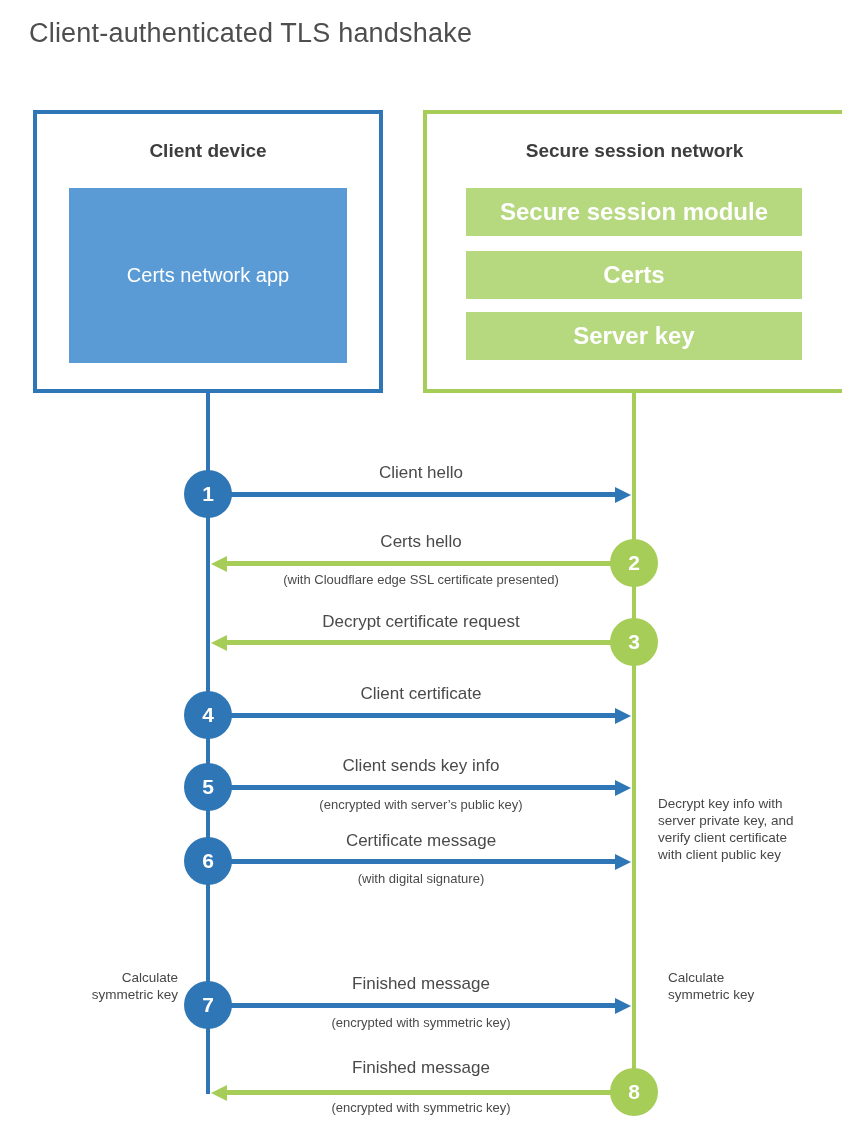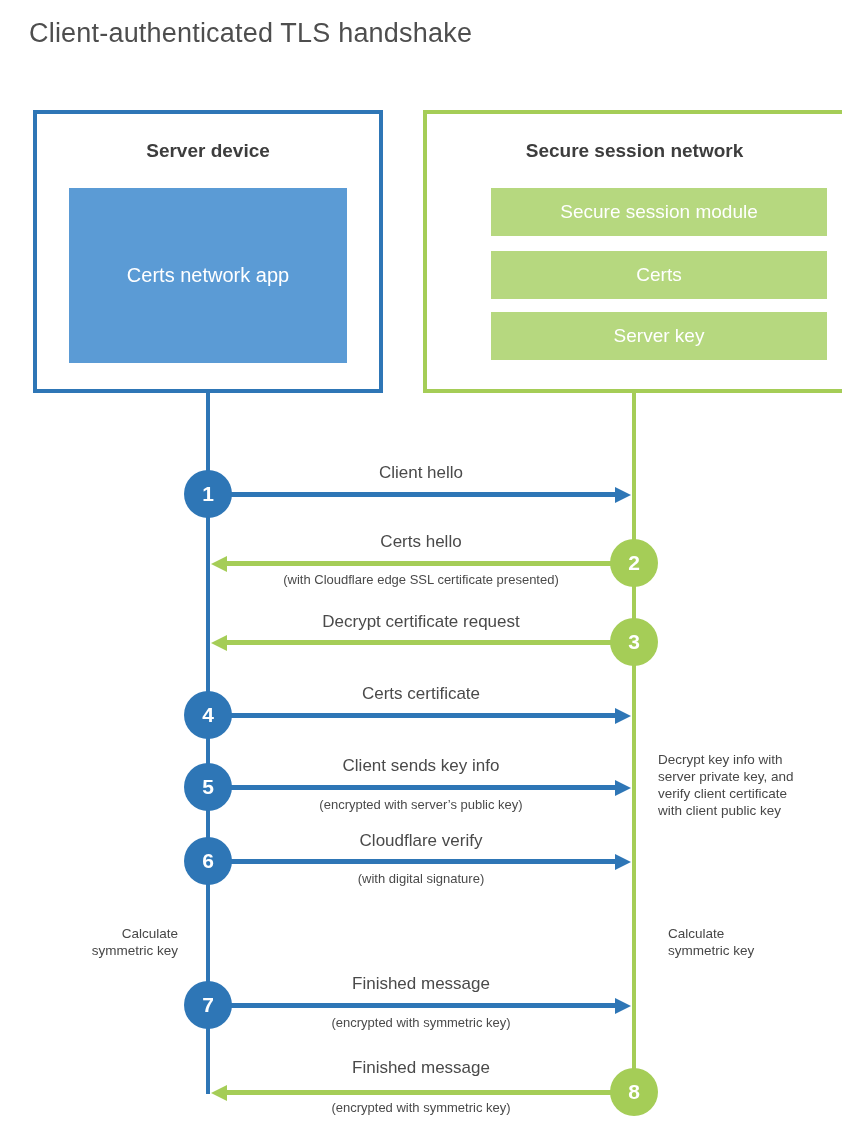--- a/index.html
+++ b/index.html
@@ -25,24 +25,24 @@
     font-size:19px;font-weight:bold;color:#3d3d3d;
   }
   .client-app{
     position:absolute;left:69px;top:188px;width:278px;height:175px;
     background:var(--blue-light);
     display:flex;align-items:center;justify-content:center;
     color:#ffffff;font-size:20px;text-align:center;z-index:3;
   }
   .client-app span{display:block;width:175px;line-height:1.35;}
   .server-bar{
-    position:absolute;width:336px;height:48px;left:491px;
+    position:absolute;width:336px;height:48px;left:466px;
     background:var(--green-light);
     display:flex;align-items:center;justify-content:center;
-    color:#ffffff;font-size:19px;z-index:3;
+    color:#ffffff;font-size:24px;z-index:3;font-weight:bold;
   }
   .bar-1{top:188px}.bar-2{top:251px}.bar-3{top:312px}
   
   .vline{position:absolute;top:392px;width:4px;z-index:1;}
   .vline.blue{left:206px;height:702px;background:var(--blue);}
   .vline.green{left:632px;height:700px;background:var(--green);}
   
   .circle{
     position:absolute;width:48px;height:48px;border-radius:50%;
     color:#fff;font-weight:bold;font-size:21px;
@@ -76,34 +76,34 @@
   
   .m1 .circle{left:184px;top:470px}.m1 .arrow{top:492px}.m1 .msg-label{top:463px}
   .m2 .circle{left:610px;top:539px}.m2 .arrow{top:561px}.m2 .msg-label{top:532px}.m2 .msg-sub{top:572px}
   .m3 .circle{left:610px;top:618px}.m3 .arrow{top:640px}.m3 .msg-label{top:612px}
   .m4 .circle{left:184px;top:691px}.m4 .arrow{top:713px}.m4 .msg-label{top:684px}
   .m5 .circle{left:184px;top:763px}.m5 .arrow{top:785px}.m5 .msg-label{top:756px}.m5 .msg-sub{top:797px}
   .m6 .circle{left:184px;top:837px}.m6 .arrow{top:859px}.m6 .msg-label{top:831px}.m6 .msg-sub{top:871px}
   .m7 .circle{left:184px;top:981px}.m7 .arrow{top:1003px}.m7 .msg-label{top:974px}.m7 .msg-sub{top:1015px}
   .m8 .circle{left:610px;top:1068px}.m8 .arrow{top:1090px}.m8 .msg-label{top:1058px}.m8 .msg-sub{top:1100px}
   
-  .note{position:absolute;font-size:13.5px;line-height:17px;color:#474747;z-index:4;}
+  .note{position:absolute;font-size:13.5px;line-height:17px;color:#474747;z-index:4;margin-top:44px;}
   .note-decrypt{left:658px;top:751px;width:152px;text-align:left;}
   .note-calc-left{left:60px;top:925px;width:118px;text-align:right;}
   .note-calc-right{left:668px;top:925px;width:118px;text-align:left;}
 </style>
 </head>
 <body>
 
 <div class="canvas">
 
   <h1 class="page-title">Client-authenticated TLS handshake</h1>
 
   <div class="box client-box">
-    <div class="box-title">Server device</div>
+    <div class="box-title">Client device</div>
   </div>
   <div class="client-app">
     <span>Certs network app</span>
   </div>
 
   <div class="box server-box">
     <div class="box-title">Secure session network</div>
   </div>
   <div class="server-bar bar-1">Secure session module</div>
   <div class="server-bar bar-2">Certs</div>
@@ -127,34 +127,34 @@
 
   <div class="msg m3">
     <div class="circle c-green">3</div>
     <div class="arrow left"></div>
     <div class="msg-label">Decrypt certificate request</div>
   </div>
 
   <div class="msg m4">
     <div class="circle c-blue">4</div>
     <div class="arrow right"></div>
-    <div class="msg-label">Certs certificate</div>
+    <div class="msg-label">Client certificate</div>
   </div>
 
   <div class="msg m5">
     <div class="circle c-blue">5</div>
     <div class="arrow right"></div>
     <div class="msg-label">Client sends key info</div>
     <div class="msg-sub">(encrypted with server’s public key)</div>
   </div>
 
   <div class="msg m6">
     <div class="circle c-blue">6</div>
     <div class="arrow right"></div>
-    <div class="msg-label">Cloudflare verify</div>
+    <div class="msg-label">Certificate message</div>
     <div class="msg-sub">(with digital signature)</div>
   </div>
 
   <div class="msg m7">
     <div class="circle c-blue">7</div>
     <div class="arrow right"></div>
     <div class="msg-label">Finished message</div>
     <div class="msg-sub">(encrypted with symmetric key)</div>
   </div>
 

